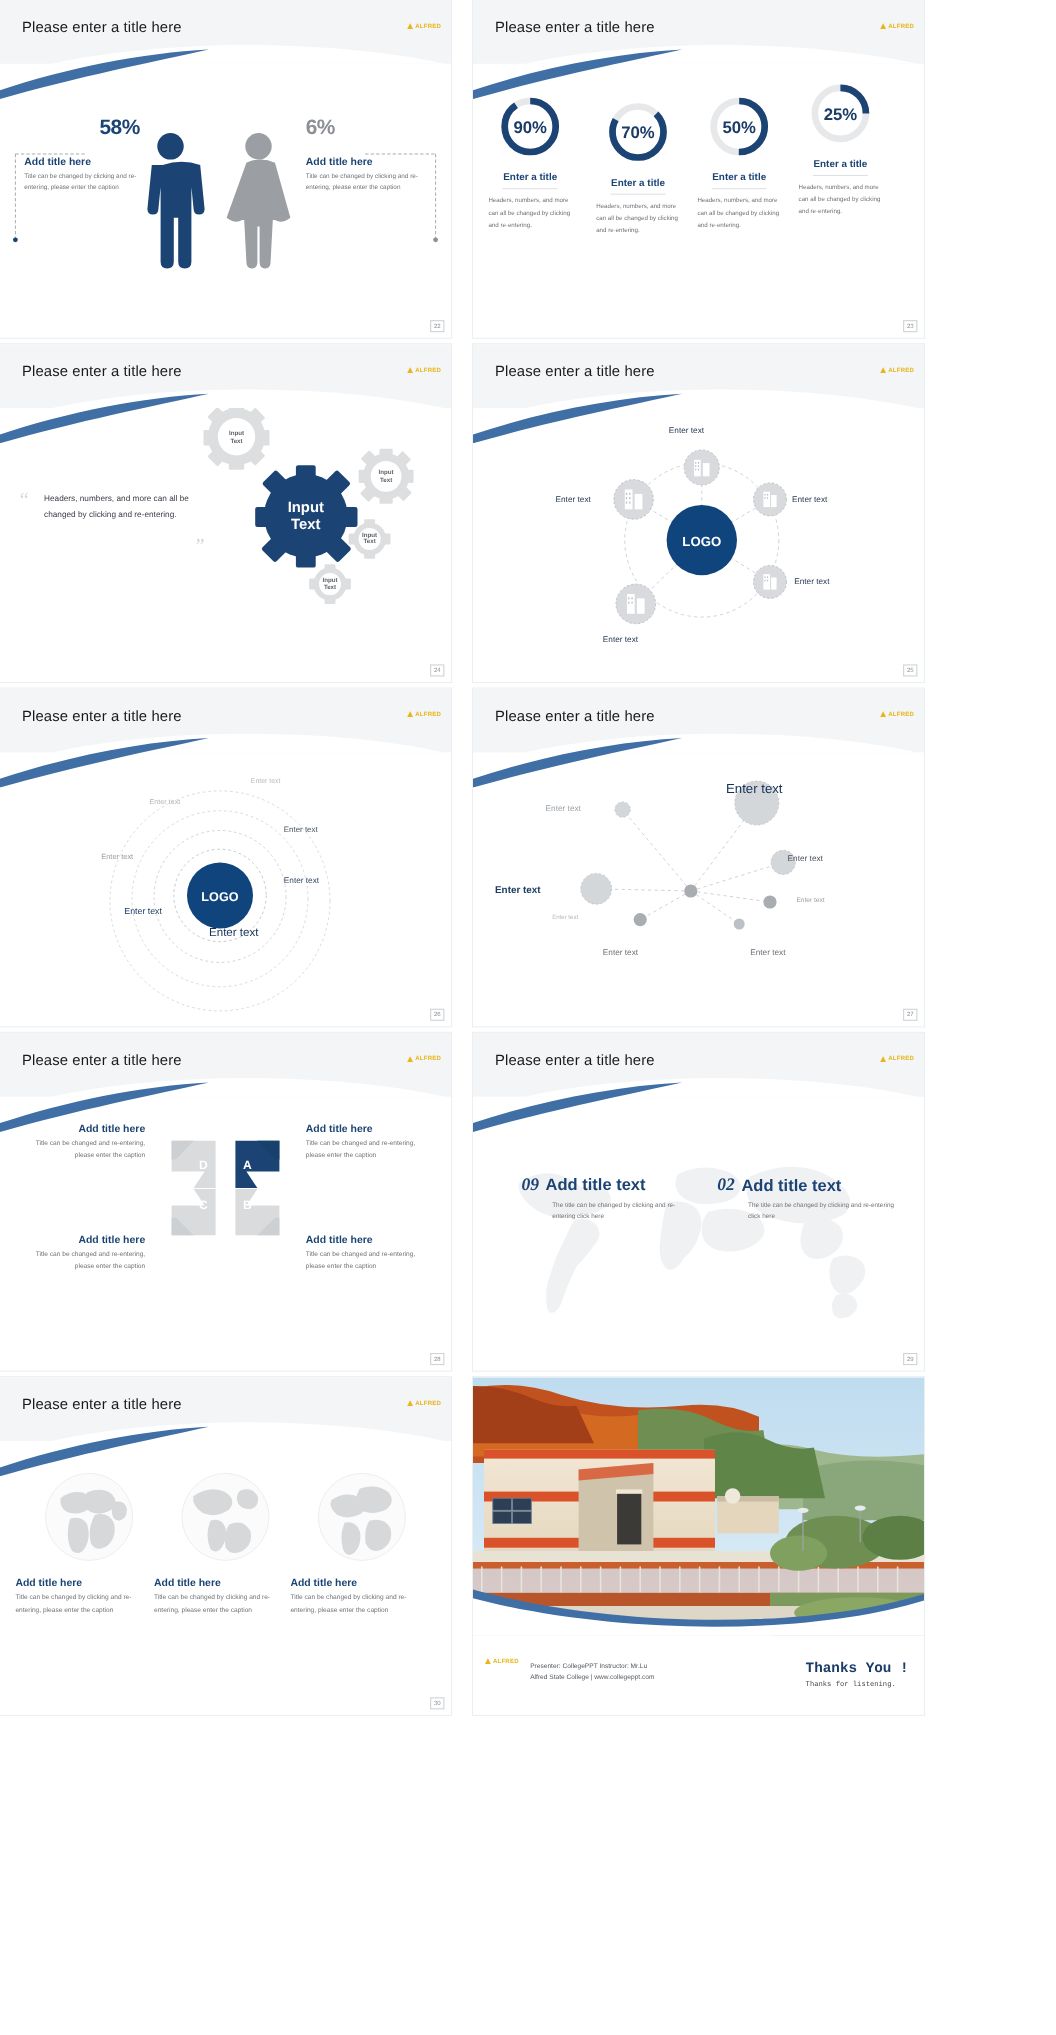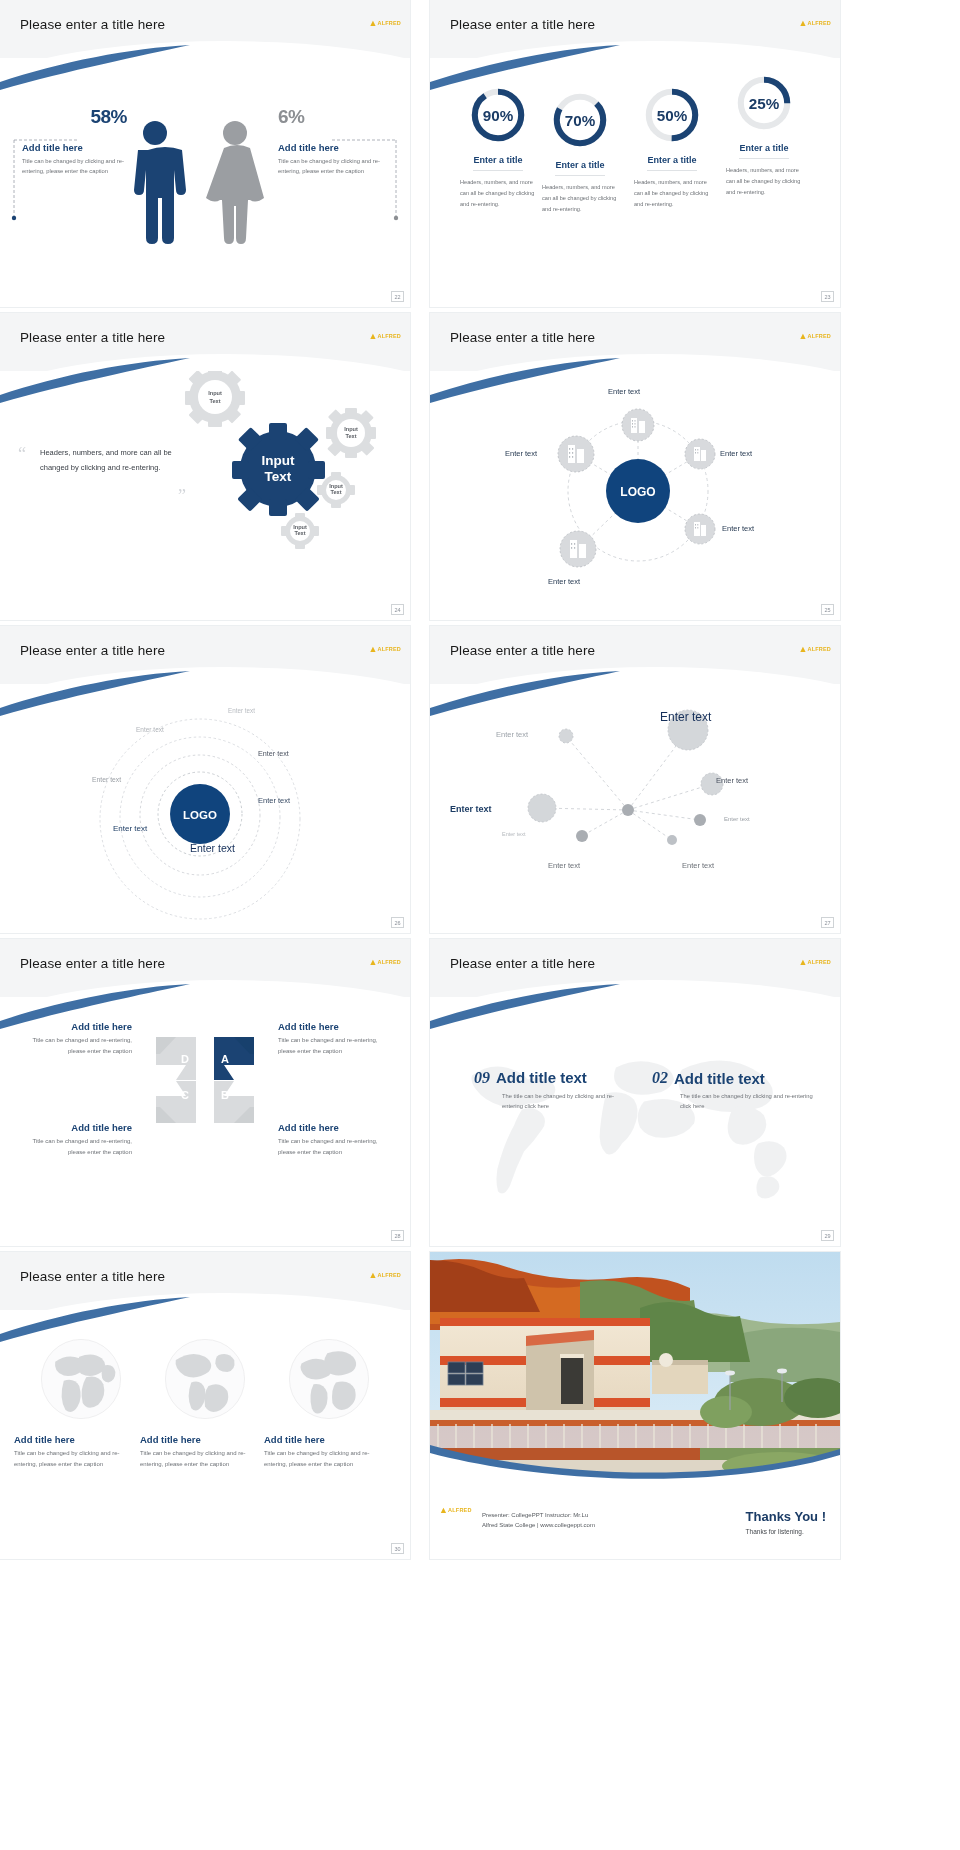--- a/index.html
+++ b/index.html
@@ -93,21 +93,21 @@
   .numlbl { font-size: 16px; font-weight: bold; font-style: italic; color: #1b4373; font-family: "Liberation Serif", serif;}
   .s29-h { font-size: 15px; font-weight: bold; color: #1b4373; }
   .s29-p { font-size: 5.8px; color: #6f7378; line-height: 1.8; margin-top: 4px; }
 
   
   .g-h { font-size: 9.5px; font-weight: bold; color: #1b4373; }
   .g-p { font-size: 6px; color: #6f7378; line-height: 1.85; margin-top: 3px; }
 
   
   .photo { position: absolute; left: 0; top: 0; width: 100%; height: 235px; overflow: hidden; }
-  .thx { position: absolute; right: 14px; bottom: 24px; text-align: left; }
+  .thx { position: absolute; right: 14px; bottom: 24px; text-align: left; font-family: Liberation Mono, monospace; }
   .thx-t { font-size: 13px; font-weight: bold; color: #1b3c66; }
   .thx-s { font-size: 6.5px; color: #44484d; margin-top: 4px; }
   .pres { position: absolute; left: 52px; bottom: 28px; font-size: 6px; color: #55595e; line-height: 1.65; }
 </style>
 </head>
 <body>
 
 <div id="sheet">
 
   <div class="slide">
@@ -162,21 +162,21 @@
   </div>
 
   <div class="slide">
     <div class="hdr"></div>
     <div class="hdr-title">Please enter a title here</div>
     <div class="brand"><span class="bmark">▲</span>ALFRED</div>
     <svg class="swoosh" viewBox="0 0 410 50" preserveAspectRatio="none">
       <path d="M0 42 C60 22 130 8 190 5 C140 16 70 30 0 50 Z" fill="#3f6fa4"></path>
     </svg>
     <div class="body">
-      <div class="donut-col" style="left:24px;top:28px;">
+      <div class="donut-col" style="left:8px;top:28px;">
         <svg class="donut" viewBox="0 0 40 40">
           <circle cx="20" cy="20" r="16" fill="none" stroke="#e6e8ea" stroke-width="4.2"></circle>
           <circle cx="20" cy="20" r="16" fill="none" stroke="#1b4373" stroke-width="4.2" stroke-dasharray="90.5 100.5" transform="rotate(-90 20 20)"></circle>
           <text x="20" y="24" text-anchor="middle" font-size="10.5" font-weight="bold" fill="#1b3c66" font-family="Liberation Sans, sans-serif">90%</text>
         </svg>
         <div class="donut-lbl">Enter a title</div>
         <div class="donut-txt">Headers, numbers, and more can all be changed by clicking and re-entering.</div>
       </div>
       <div class="donut-col" style="left:106px;top:33px;">
         <svg class="donut" viewBox="0 0 40 40">

